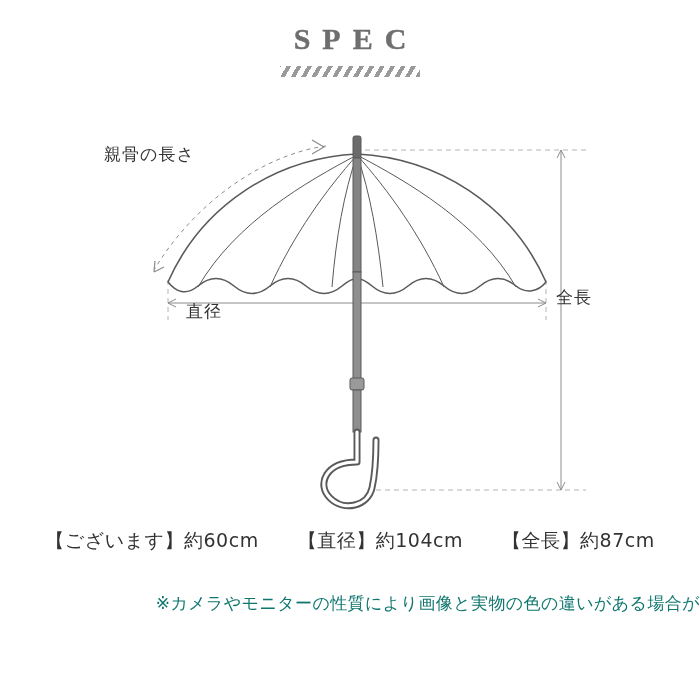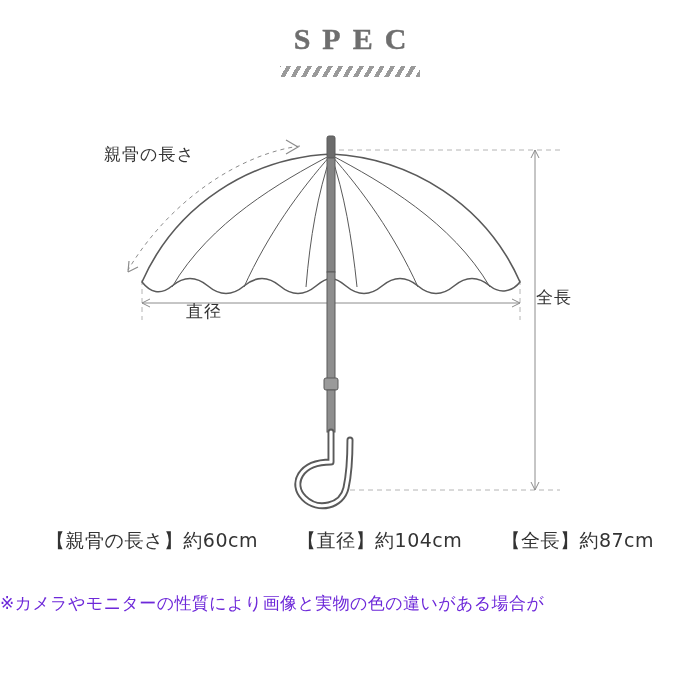--- a/index.html
+++ b/index.html
@@ -51,37 +51,38 @@
     );
   }
 
   
   .diagram {
     position: absolute;
     top: 110px;
     left: 0;
     width: 628px;
     height: 400px;
+    padding-left: 26px;
   }
   .diagram svg {
     display: block;
   }
 
   
   .dlabel {
     position: absolute;
     font-family: "DejaVu Sans", "Liberation Sans", sans-serif;
     font-size: 17px;
     color: #333333;
     letter-spacing: 1px;
     white-space: nowrap;
   }
   .lbl-rib   { left: 104px; top: 33px; }
   .lbl-diam  { left: 186px; top: 190px; }
-  .lbl-total { left: 536px; top: 176px; }
+  .lbl-total { left: 556px; top: 176px; }
 
   
   .spec-values {
     position: absolute;
     top: 528px;
     left: 0;
     width: 100%;
     text-align: center;
     font-family: "DejaVu Sans", "Liberation Sans", sans-serif;
     font-size: 19px;
@@ -89,25 +90,25 @@
     letter-spacing: 0.5px;
   }
   .spec-values .gap { display: inline-block; width: 26px; }
 
   
   .note {
     position: absolute;
     top: 588px;
     left: 0;
     width: 700px;
-    text-align: left;
+    text-align: right;
     font-family: "DejaVu Sans", "Liberation Sans", sans-serif;
     font-size: 17px;
     line-height: 31px;
-    color: #6d28d9;
+    color: #0f766e;
     letter-spacing: 0.4px;
   }
   .note div { white-space: nowrap; }
 </style>
 </head>
 <body>
 
 <div class="page">
 
   <div class="spec-header">
@@ -181,21 +182,21 @@
                C318,402 342,396 346,378
                C350,360 350,344 350,330" fill="none" stroke="#ffffff" stroke-width="3.2" stroke-linecap="round" stroke-linejoin="round"></path>
     </svg>
 
     <div class="dlabel lbl-rib">親骨の長さ</div>
     <div class="dlabel lbl-diam">直径</div>
     <div class="dlabel lbl-total">全長</div>
   </div>
 
   <div class="spec-values">
-    <span>【親骨の長さ】約60cm</span>
+    <span>【ございます】約60cm</span>
     <span class="gap"></span>
     <span>【直径】約104cm</span>
     <span class="gap"></span>
     <span>【全長】約87cm</span>
   </div>
 
   <div class="note">
     <div>※カメラやモニターの性質により画像と実物の色の違いがある場合が</div>
   </div>
 

